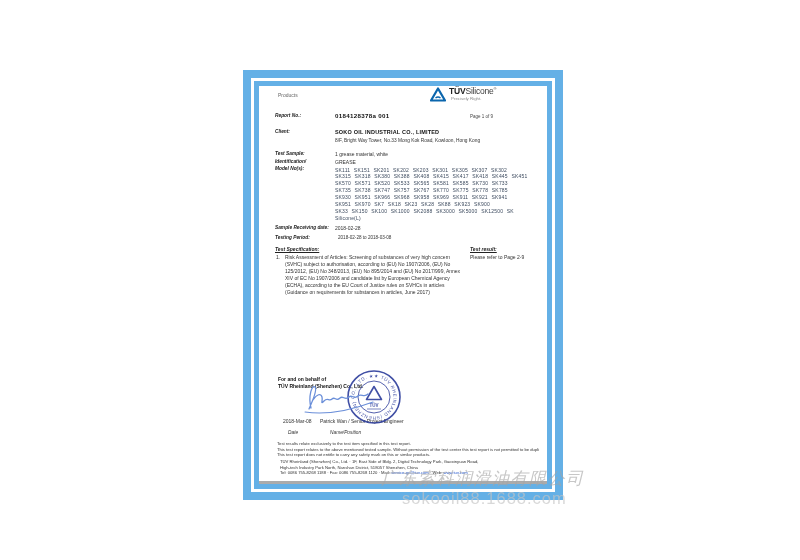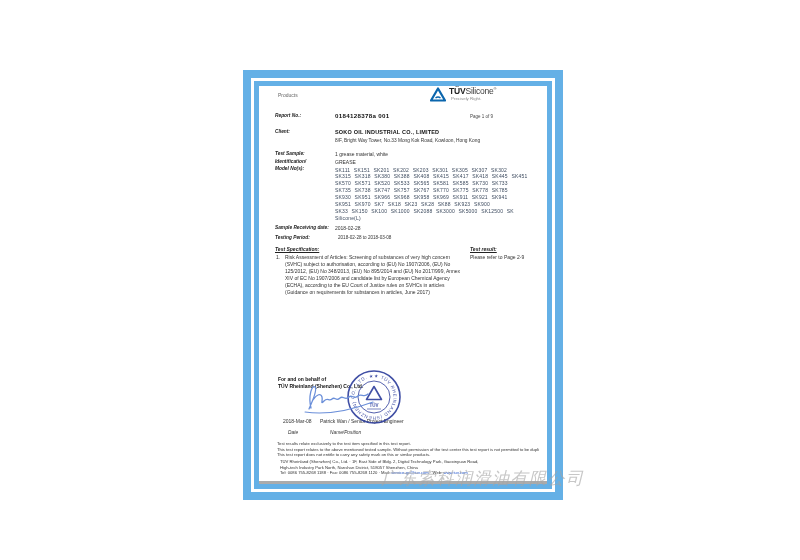--- a/index.html
+++ b/index.html
@@ -153,14 +153,15 @@
         <div>TÜV Rheinland (Shenzhen) Co., Ltd. · 1F, East Side of Bldg. 2, Digital Technology Park, Gaoxinyuan Road,</div>
         <div>High-tech Industry Park North, Nanshan District, 518057 Shenzhen, China</div>
         <div><span>Tel: 0086 755-8268 1188 · Fax: 0086 755-8268 1120 · Mail: </span><span class="link">service-gc@tuv.com</span><span> · Web: </span><span class="link">www.tuv.com</span></div>
       </div>
 
       <div class="page-shadow"></div>
     </div>
   </div>
 
   <div class="wm-cn">广东索科润滑油有限公司</div>
+  <div class="wm-url">sokooil88.1688.com</div>
 
 </div>
 
 </body></html>

